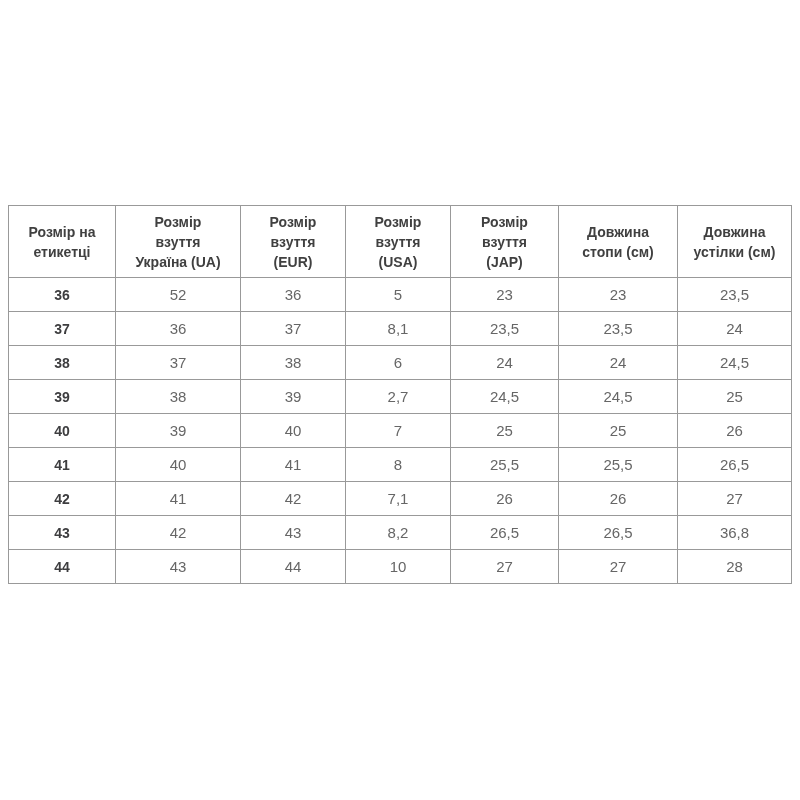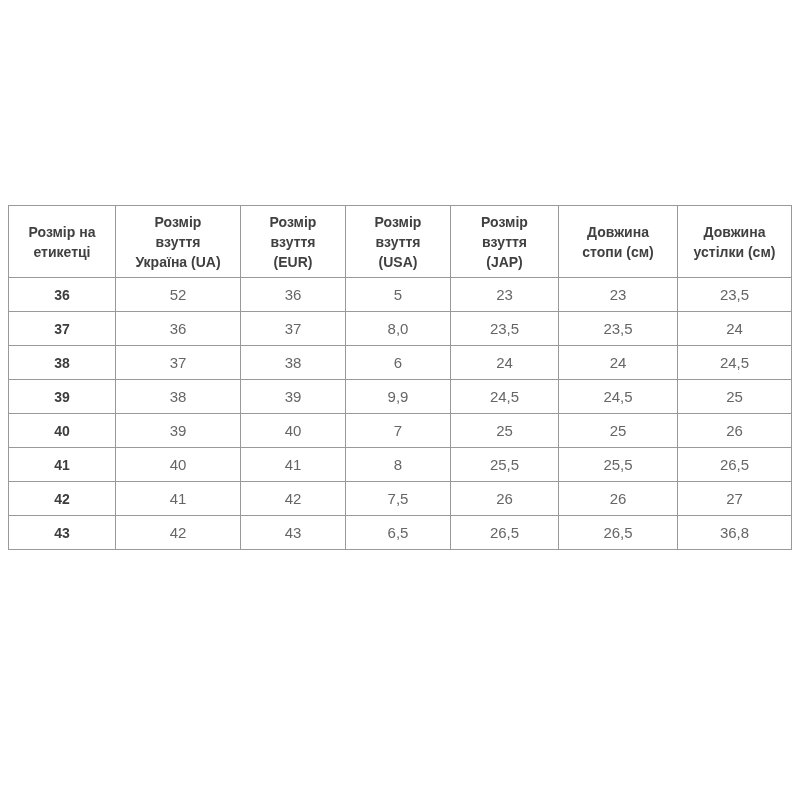--- a/index.html
+++ b/index.html
@@ -97,39 +97,39 @@
           <td class="cell">36</td>
           <td class="cell">5</td>
           <td class="cell">23</td>
           <td class="cell">23</td>
           <td class="cell">23,5</td>
         </tr>
         <tr>
           <td class="cell first">37</td>
           <td class="cell">36</td>
           <td class="cell">37</td>
-          <td class="cell">8,0</td>
+          <td class="cell">8,1</td>
           <td class="cell">23,5</td>
           <td class="cell">23,5</td>
           <td class="cell">24</td>
         </tr>
         <tr>
           <td class="cell first">38</td>
           <td class="cell">37</td>
           <td class="cell">38</td>
           <td class="cell">6</td>
           <td class="cell">24</td>
           <td class="cell">24</td>
           <td class="cell">24,5</td>
         </tr>
         <tr>
           <td class="cell first">39</td>
           <td class="cell">38</td>
           <td class="cell">39</td>
-          <td class="cell">9,9</td>
+          <td class="cell">2,7</td>
           <td class="cell">24,5</td>
           <td class="cell">24,5</td>
           <td class="cell">25</td>
         </tr>
         <tr>
           <td class="cell first">40</td>
           <td class="cell">39</td>
           <td class="cell">40</td>
           <td class="cell">7</td>
           <td class="cell">25</td>
@@ -142,29 +142,38 @@
           <td class="cell">41</td>
           <td class="cell">8</td>
           <td class="cell">25,5</td>
           <td class="cell">25,5</td>
           <td class="cell">26,5</td>
         </tr>
         <tr>
           <td class="cell first">42</td>
           <td class="cell">41</td>
           <td class="cell">42</td>
-          <td class="cell">7,5</td>
+          <td class="cell">7,1</td>
           <td class="cell">26</td>
           <td class="cell">26</td>
           <td class="cell">27</td>
         </tr>
         <tr>
           <td class="cell first">43</td>
           <td class="cell">42</td>
           <td class="cell">43</td>
-          <td class="cell">6,5</td>
+          <td class="cell">8,2</td>
           <td class="cell">26,5</td>
           <td class="cell">26,5</td>
           <td class="cell">36,8</td>
+        </tr>
+        <tr>
+          <td class="cell first">44</td>
+          <td class="cell">43</td>
+          <td class="cell">44</td>
+          <td class="cell">10</td>
+          <td class="cell">27</td>
+          <td class="cell">27</td>
+          <td class="cell">28</td>
         </tr>
       </tbody>
   </table>
 </div>
 
 </body></html>

